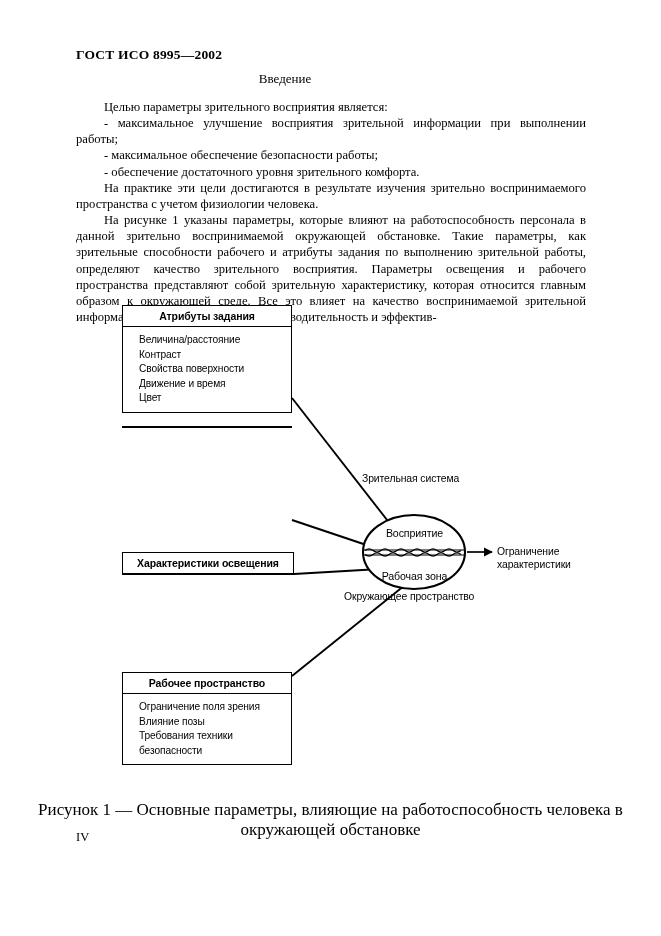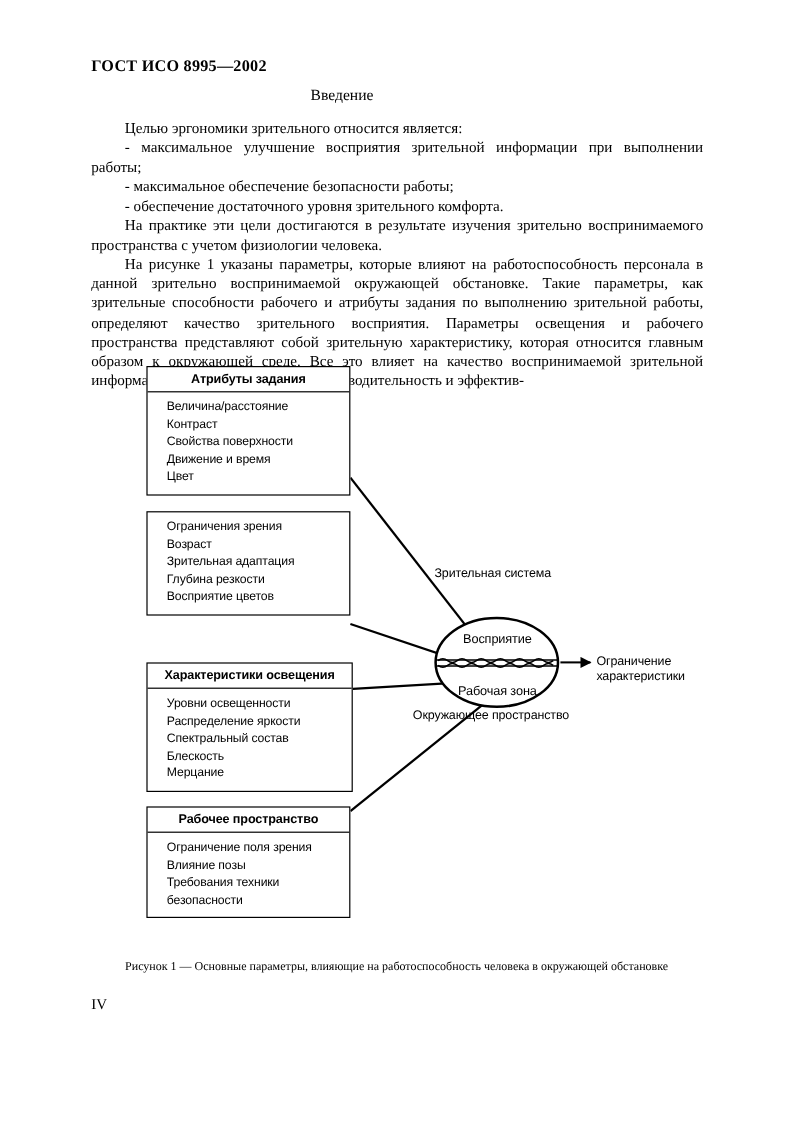--- a/index.html
+++ b/index.html
@@ -143,40 +143,40 @@
   #ell-top    { left: 363px; top: 232px; width: 103px; text-align: center; }
   #ell-bottom { left: 363px; top: 275px; width: 103px; }
 
   
   .caption {
     position: absolute;
     left: 0;
     top: 800px;
     width: 661px;
     text-align: center;
-    font-size: 10px;
+    font-size: 17px;
   }
   .folio {
     position: absolute;
     left: 76px;
     top: 830px;
     font-size: 12.5px;
   }
 </style>
 </head>
 <body>
 
 <div class="page">
 
   <div class="std-header">ГОСТ ИСО 8995—2002</div>
 
   <div class="intro-title">Введение</div>
 
   <div class="body-text">
-    <p class="lead">Целью эргономики зрительного относится является:</p>
+    <p class="lead">Целью параметры зрительного восприятия является:</p>
     <p class="dash">- максимальное улучшение восприятия зрительной информации при выполнении работы;</p>
     <p class="dash">- максимальное обеспечение безопасности работы;</p>
     <p class="dash">- обеспечение достаточного уровня зрительного комфорта.</p>
     <p class="indent">На практике эти цели достигаются в результате изучения зрительно воспринимаемого пространства с учетом физиологии человека.</p>
     <p class="indent">На рисунке 1 указаны параметры, которые влияют на работоспособность персонала в данной зрительно воспринимаемой окружающей обстановке. Такие параметры, как зрительные способности рабочего и атрибуты задания по выполнению зрительной работы, определяют качество зрительного восприятия. Параметры освещения и рабочего пространства представляют собой зрительную характеристику, которая относится главным образом к окружающей среде. Все это влияет на качество воспринимаемой зрительной информации и, следовательно, на производительность и эффектив-</p>
   </div>
 
   <div class="figure">
 
     <svg class="connectors" viewBox="0 0 661 500">
@@ -212,38 +212,24 @@
       <div class="node-list">
         <div>Величина/расстояние</div>
         <div>Контраст</div>
         <div>Свойства поверхности</div>
         <div>Движение и время</div>
         <div>Цвет</div>
       </div>
     </div>
 
     <div class="node-box" id="box-worker">
-      <div class="node-list">
-        <div>Ограничения зрения</div>
-        <div>Возраст</div>
-        <div>Зрительная адаптация</div>
-        <div>Глубина резкости</div>
-        <div>Восприятие цветов</div>
-      </div>
     </div>
 
     <div class="node-box" id="box-lighting">
       <div class="node-head">Характеристики освещения</div>
-      <div class="node-list">
-        <div>Уровни освещенности</div>
-        <div>Распределение яркости</div>
-        <div>Спектральный состав</div>
-        <div>Блескость</div>
-        <div>Мерцание</div>
-      </div>
     </div>
 
     <div class="node-box" id="box-workspace">
       <div class="node-head">Рабочее пространство</div>
       <div class="node-list">
         <div>Ограничение поля зрения</div>
         <div>Влияние позы</div>
         <div>Требования техники</div>
         <div>безопасности</div>
       </div>

